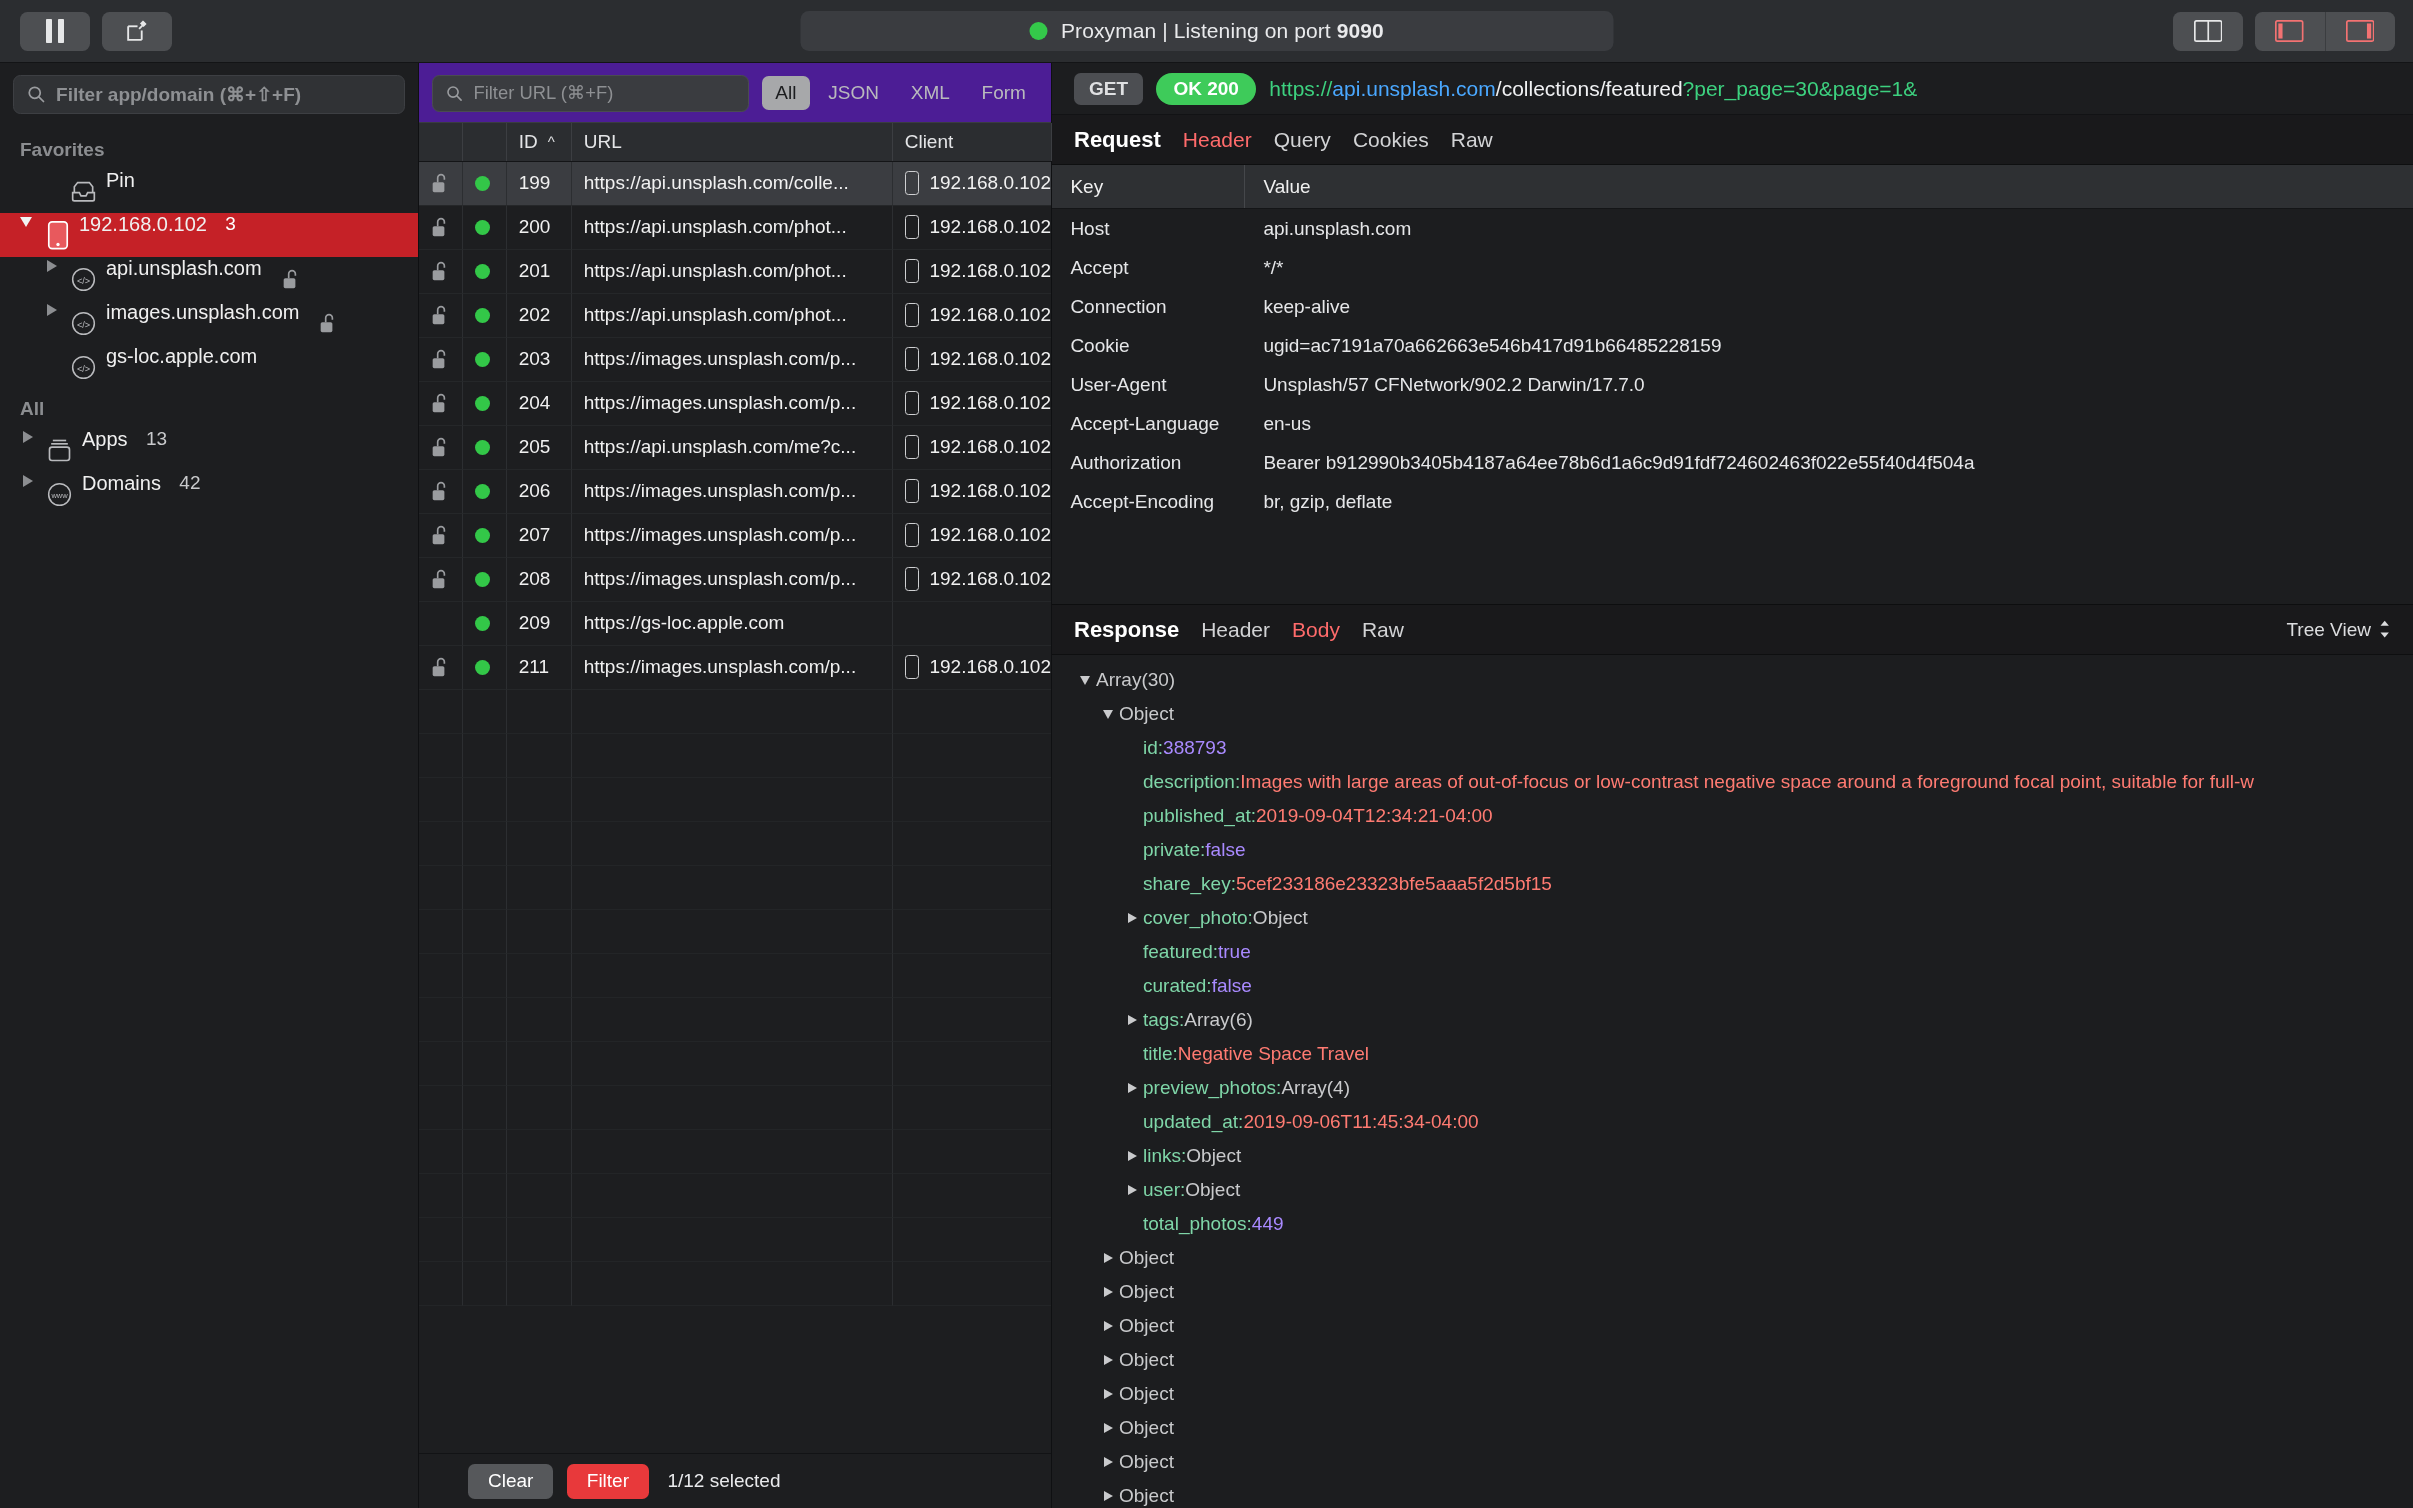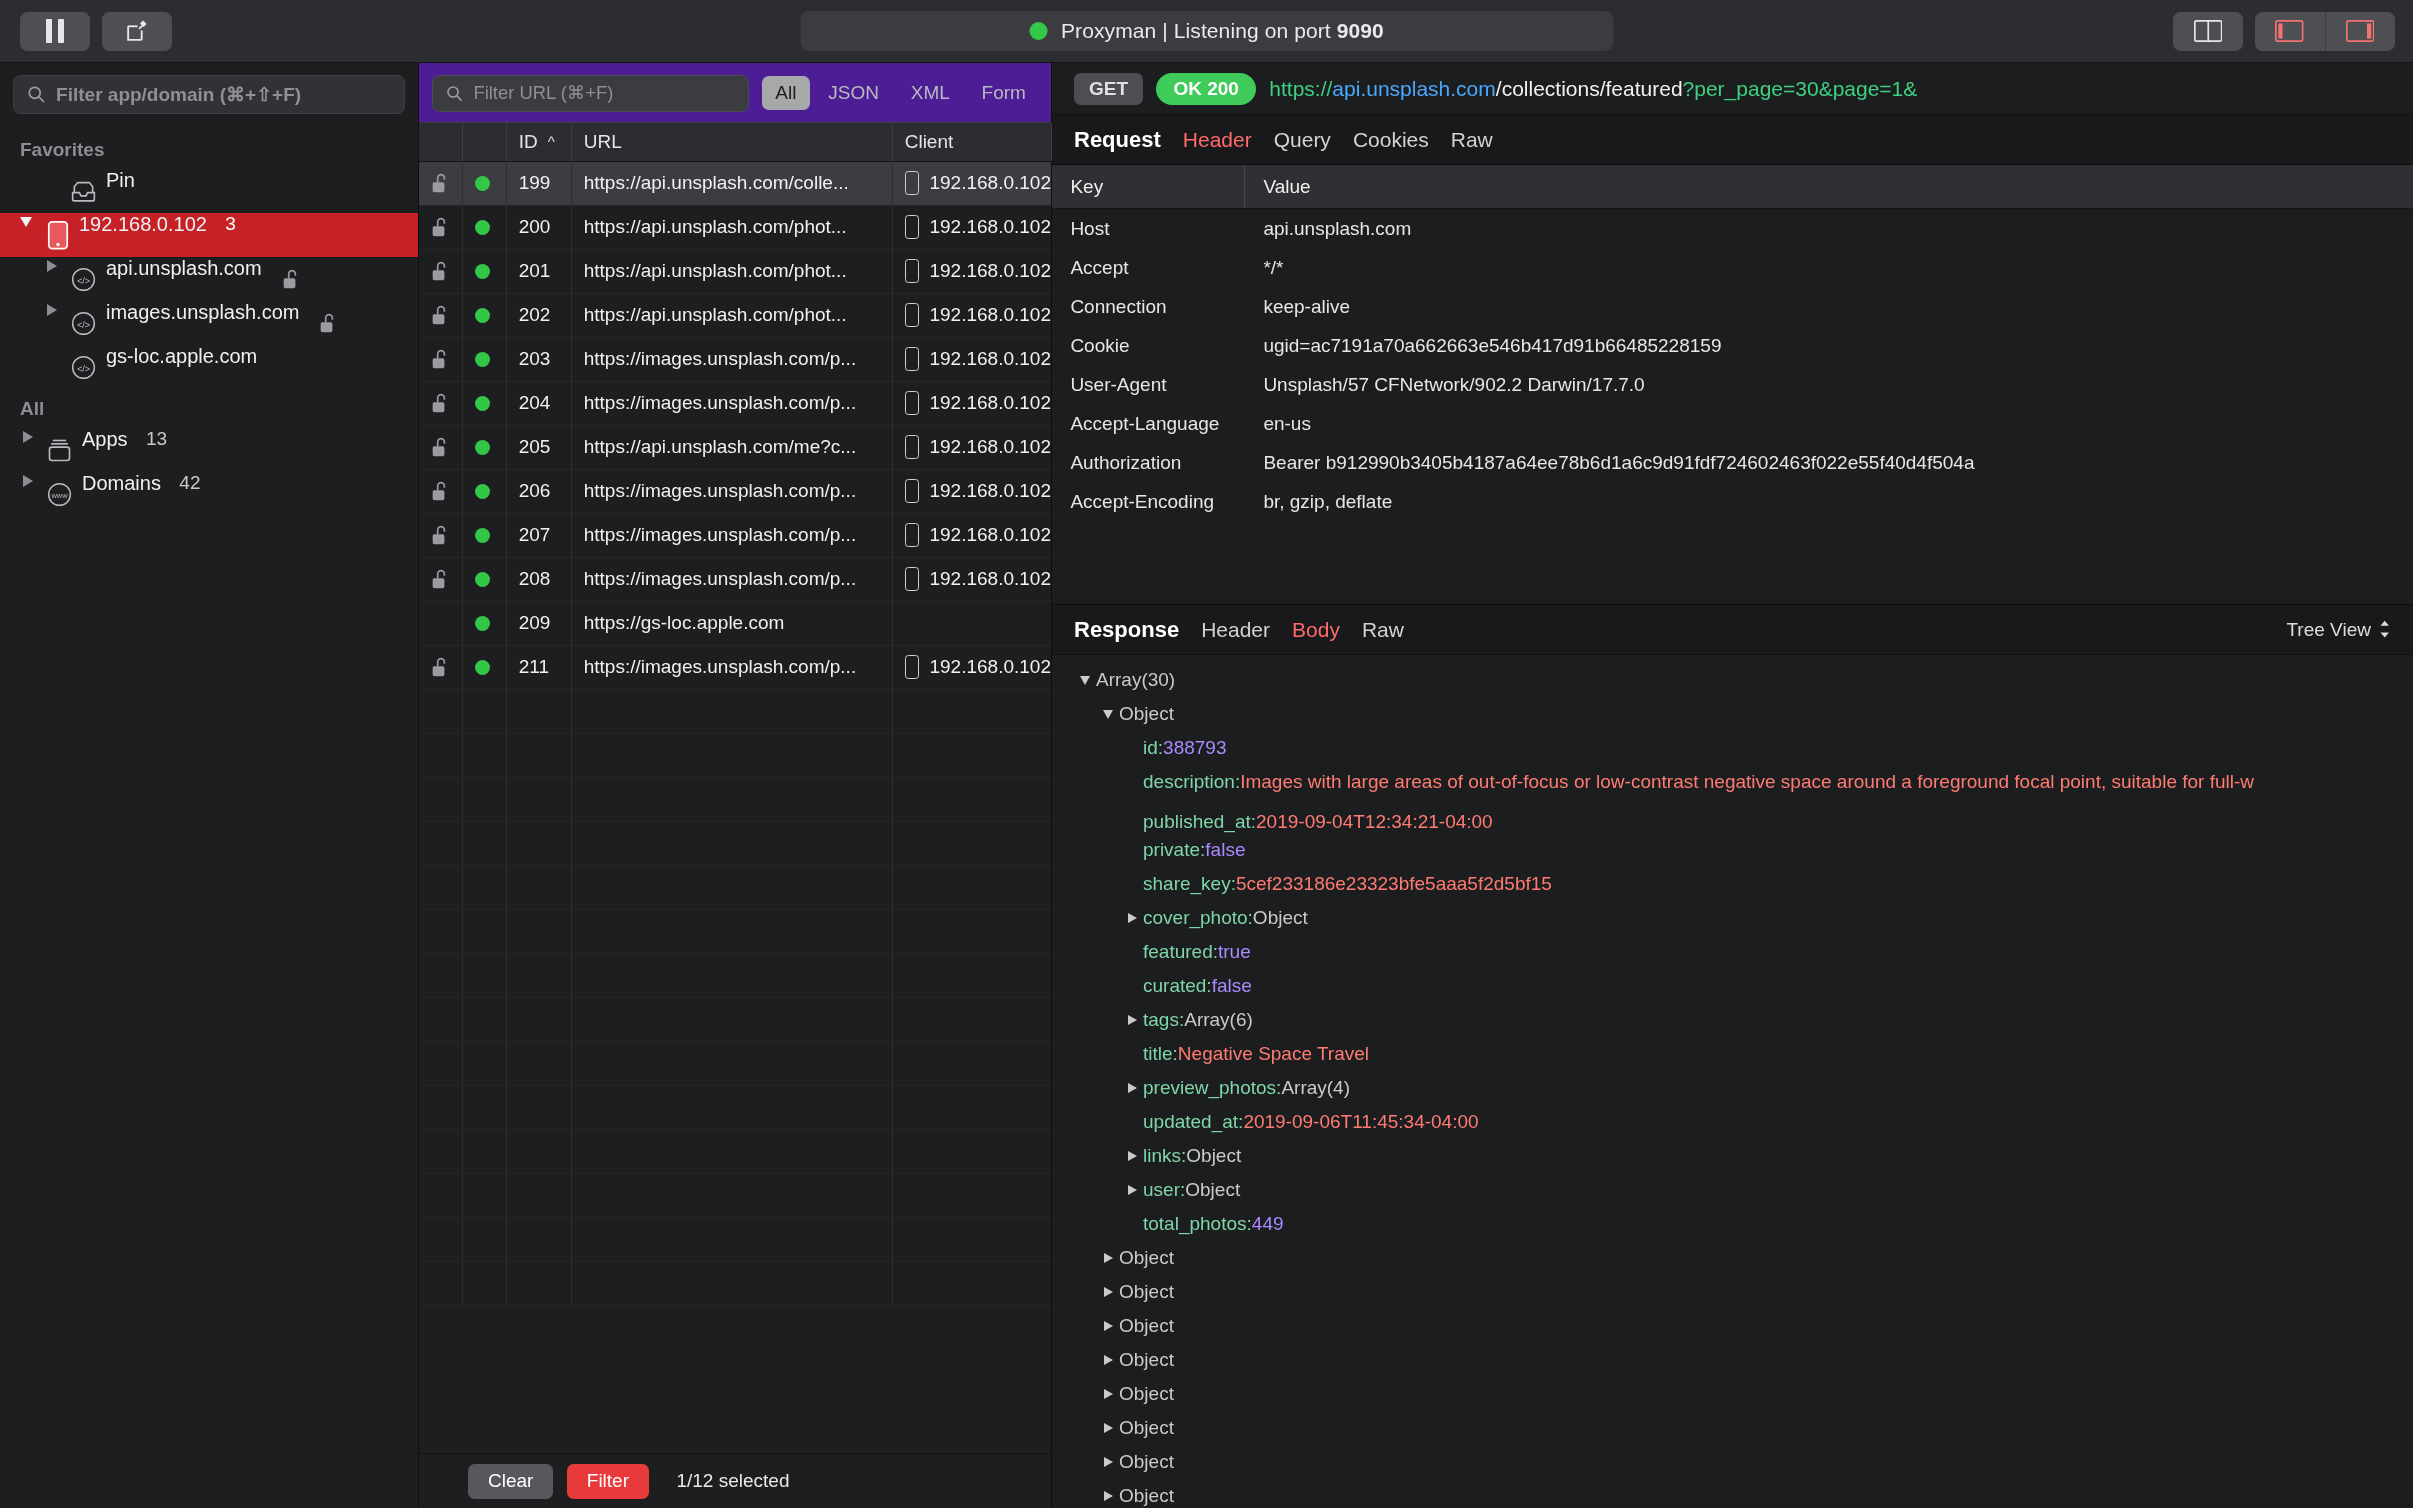--- a/index.html
+++ b/index.html
@@ -139,21 +139,21 @@
   .list-bottom {
     height: 55px; min-height:55px; background: #1d1e20; display: flex; align-items: center; gap: 13.4px;
     padding-left: 49px; border-top: 0.8px solid #121315;
   }
   .btn {
     height: 35px; border-radius: 6.7px; display: flex; align-items: center; justify-content: center;
     padding: 0 20px; font-size: 19px; cursor: pointer; color: #fff;
   }
   .btn.clear { background: #56585b; }
   .btn.filter { background: #e8393b; }
-  .sel-count { font-size: 19px; color: #e9eaec; margin-left: 14px; }
+  .sel-count { font-size: 19px; color: #e9eaec; margin-left: 5px; }
 
   
   .detail { flex: 1; display: flex; flex-direction: column; min-width: 0; background: #1c1d1f; }
   .urlbar {
     height: 52px; min-height:52px; display: flex; align-items: center; gap: 13.4px; padding: 0 22px;
     background: #1c1d1f; border-bottom: 0.8px solid #121315;
   }
   .pill-method {
     background: #4c4e52; color: #dfe0e2; font-size: 19px; font-weight: 700;
     padding: 5px 15px; border-radius: 6.7px;
@@ -867,21 +867,21 @@
             <div class="jrow" style="padding-left: 69px;">
               <span class="jtri blank"></span>
               <span class="jkey">id: </span>
               <span class="jnum">388793</span>
             </div>
             <div class="jrow" style="padding-left: 69px;">
               <span class="jtri blank"></span>
               <span class="jkey">description: </span>
               <span class="jstr">Images with large areas of out-of-focus or low-contrast negative space around a foreground focal point, suitable for full-w</span>
             </div>
-            <div class="jrow" style="padding-left: 69px; align-items: flex-end;">
+            <div class="jrow" style="padding-left: 69px;">
               <span class="jtri blank"></span>
               <span class="jkey">published_at: </span>
               <span class="jstr">2019-09-04T12:34:21-04:00</span>
             </div>
             <div class="jrow" style="padding-left: 69px;">
               <span class="jtri blank"></span>
               <span class="jkey">private: </span>
               <span class="jbool">false</span>
             </div>
             <div class="jrow" style="padding-left: 69px;">

